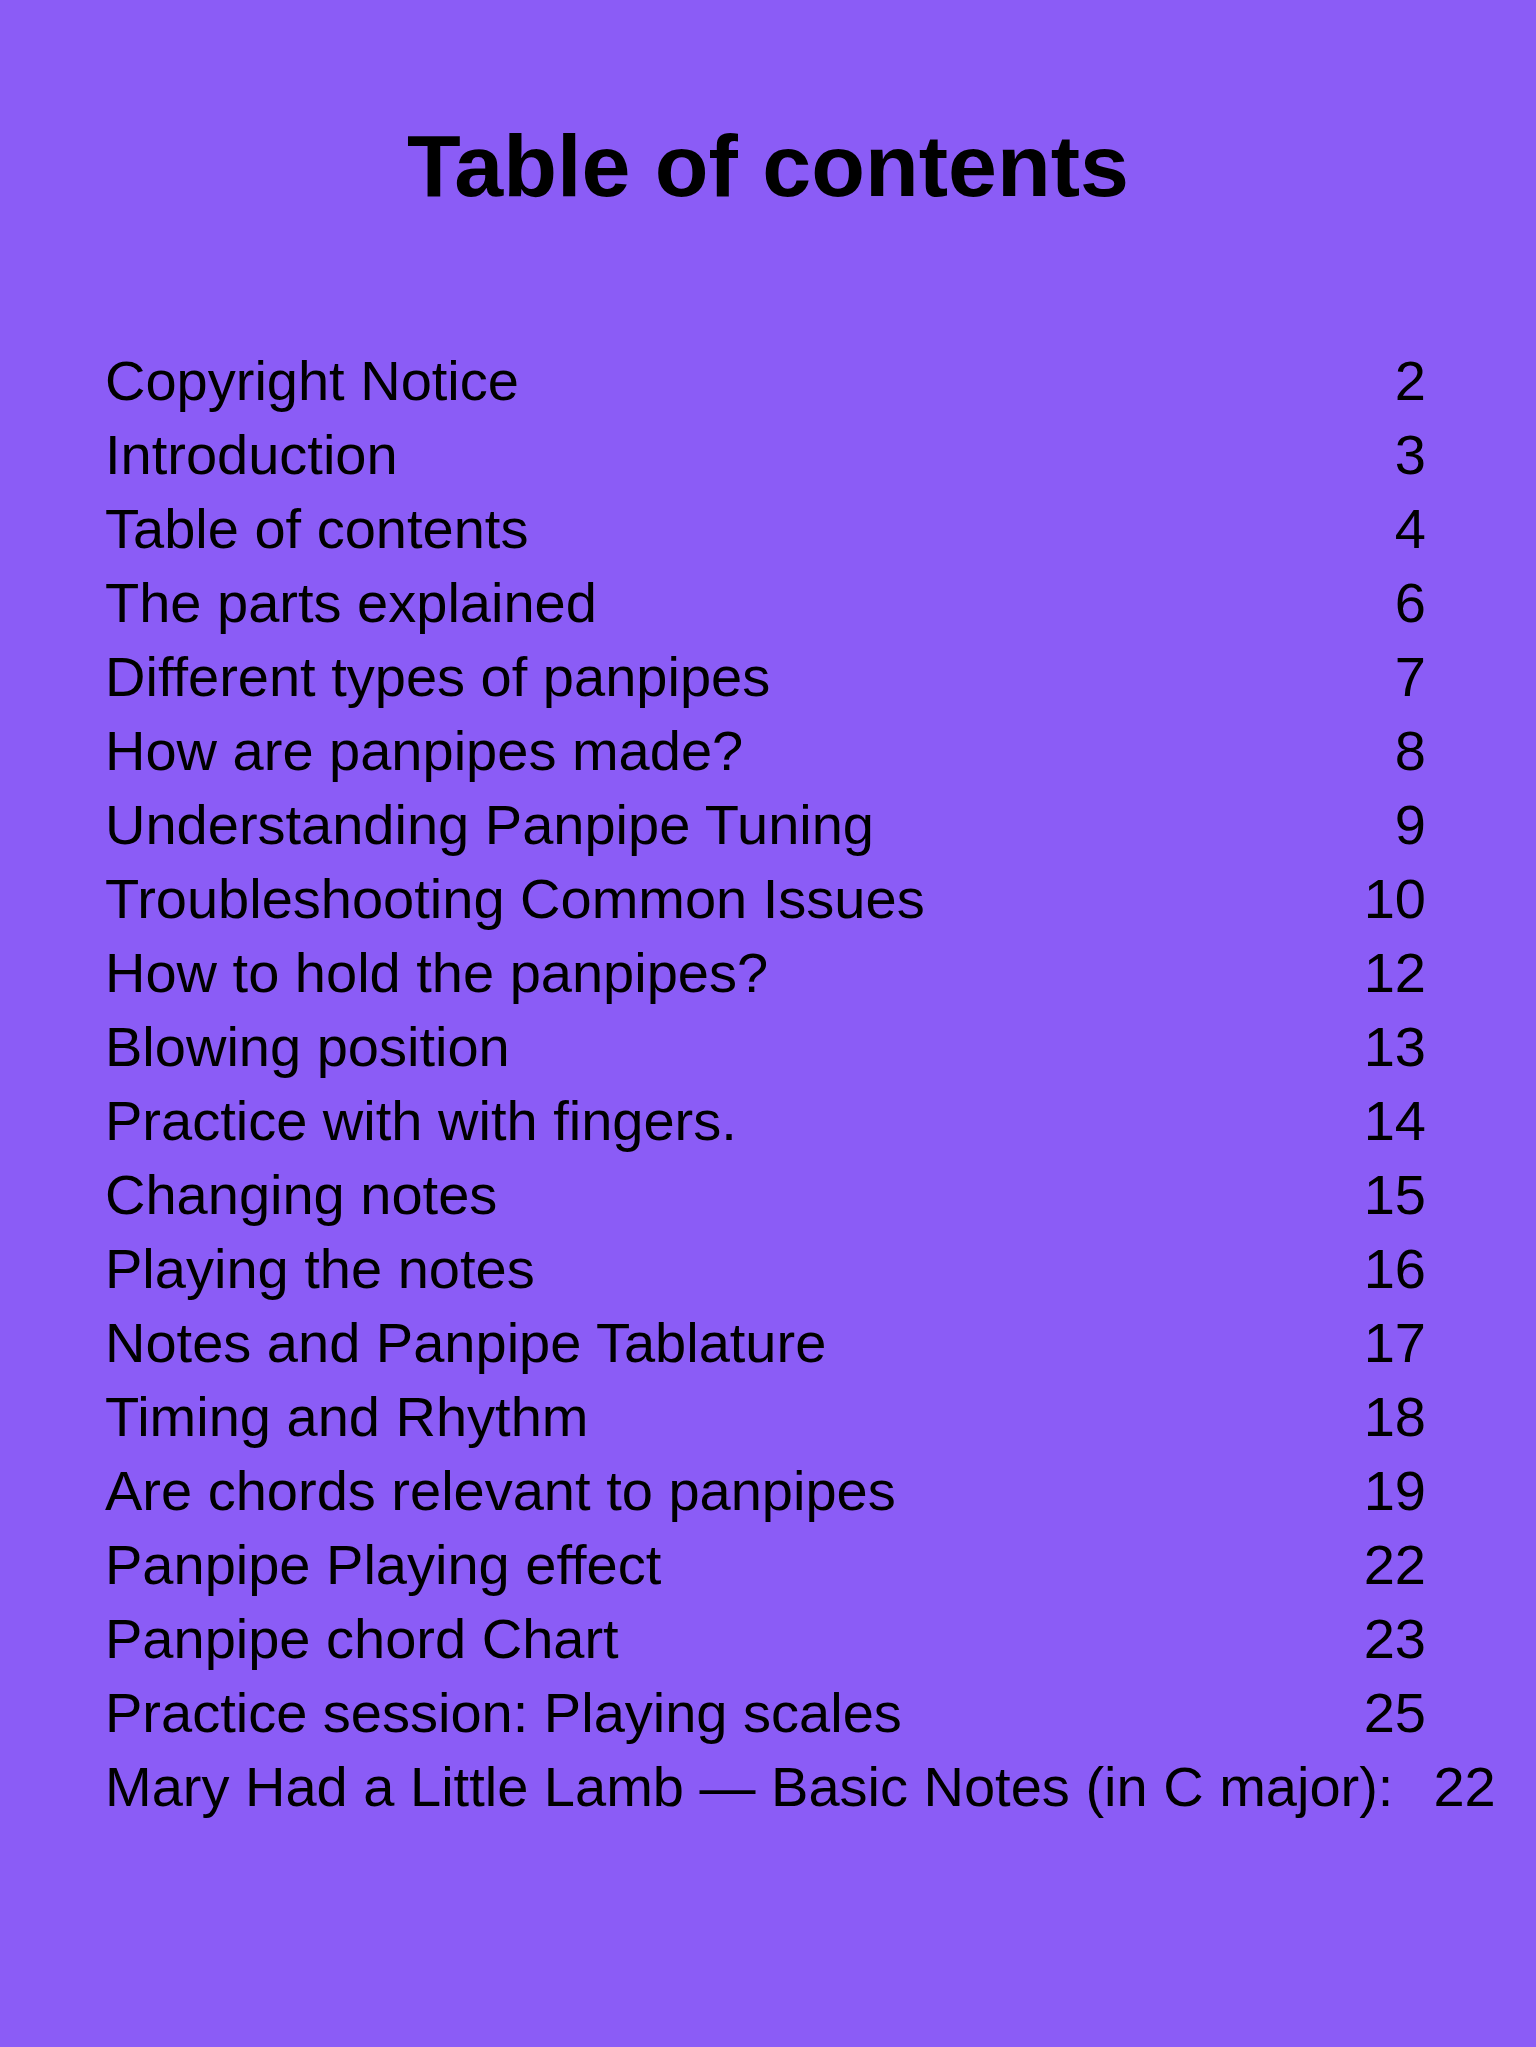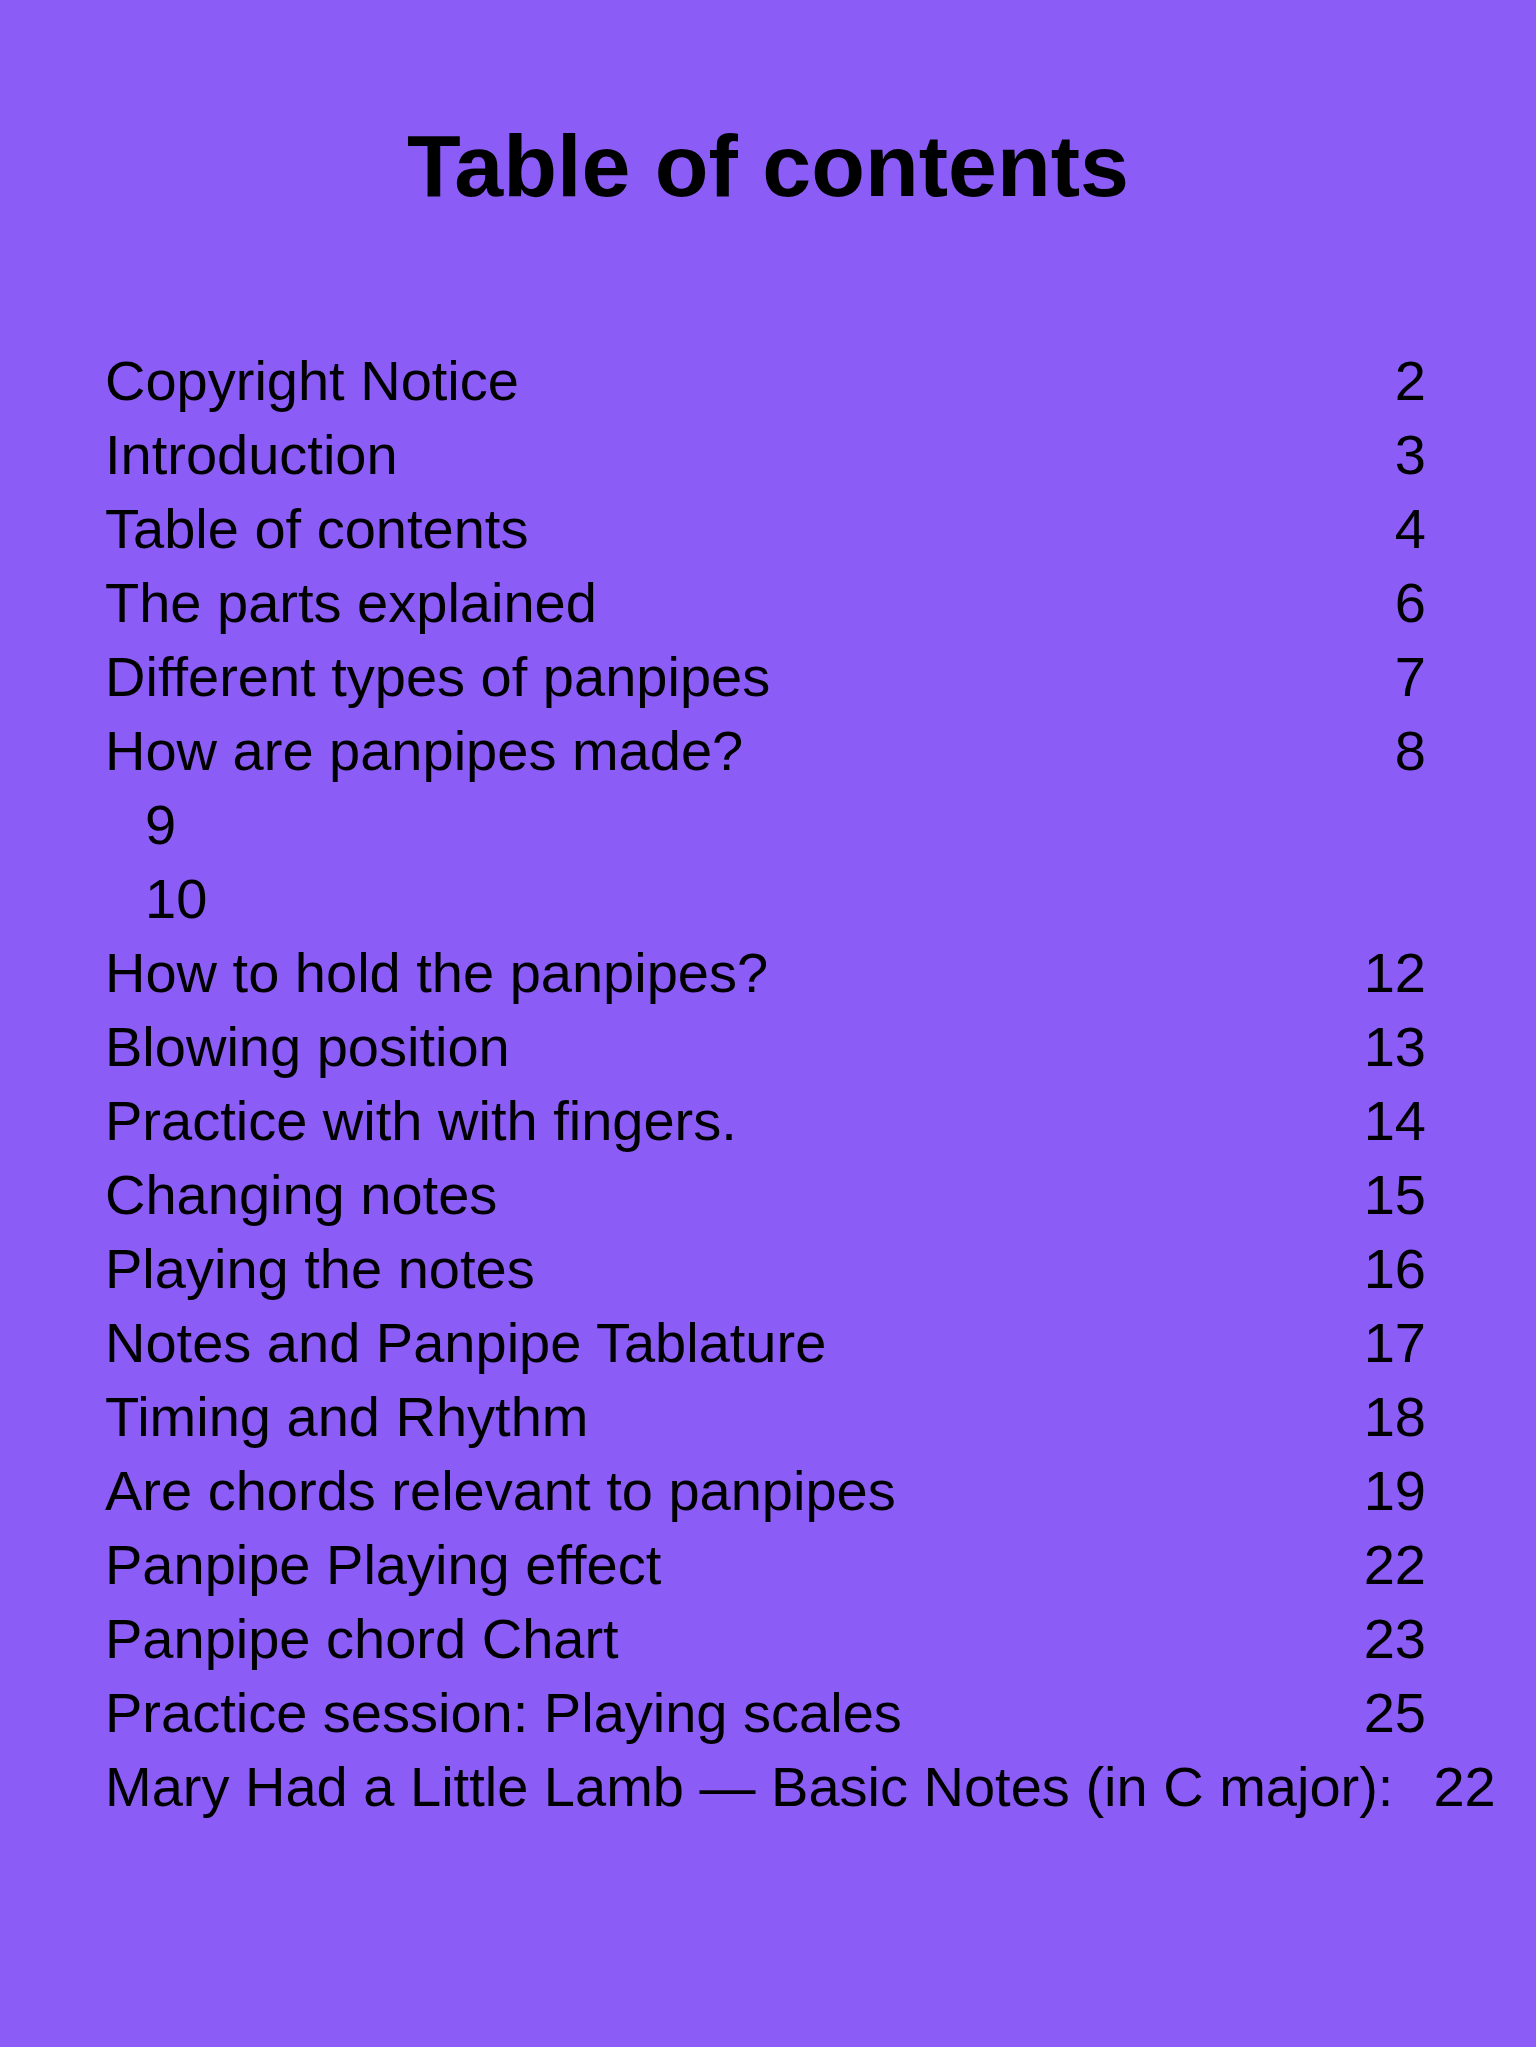--- a/index.html
+++ b/index.html
@@ -85,24 +85,26 @@
         <span class="label">Different types of panpipes</span>
         <span class="pagenum">7</span>
       </div>
 
       <div class="row">
         <span class="label">How are panpipes made?</span>
         <span class="pagenum">8</span>
       </div>
 
       <div class="row">
+        <span class="label">Understanding Panpipe Tuning</span>
         <span class="pagenum">9</span>
       </div>
 
       <div class="row">
+        <span class="label">Troubleshooting Common Issues</span>
         <span class="pagenum">10</span>
       </div>
 
       <div class="row">
         <span class="label">How to hold the panpipes?</span>
         <span class="pagenum">12</span>
       </div>
 
       <div class="row">
         <span class="label">Blowing position</span>

